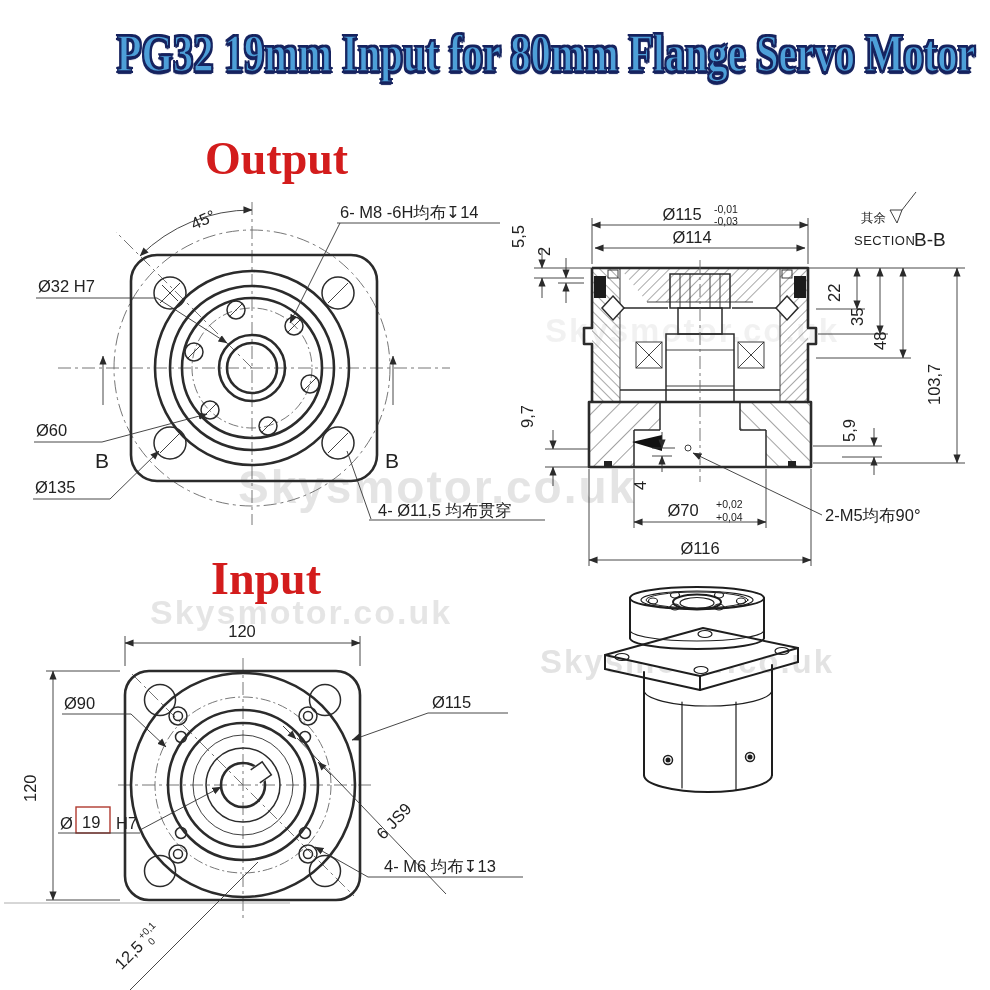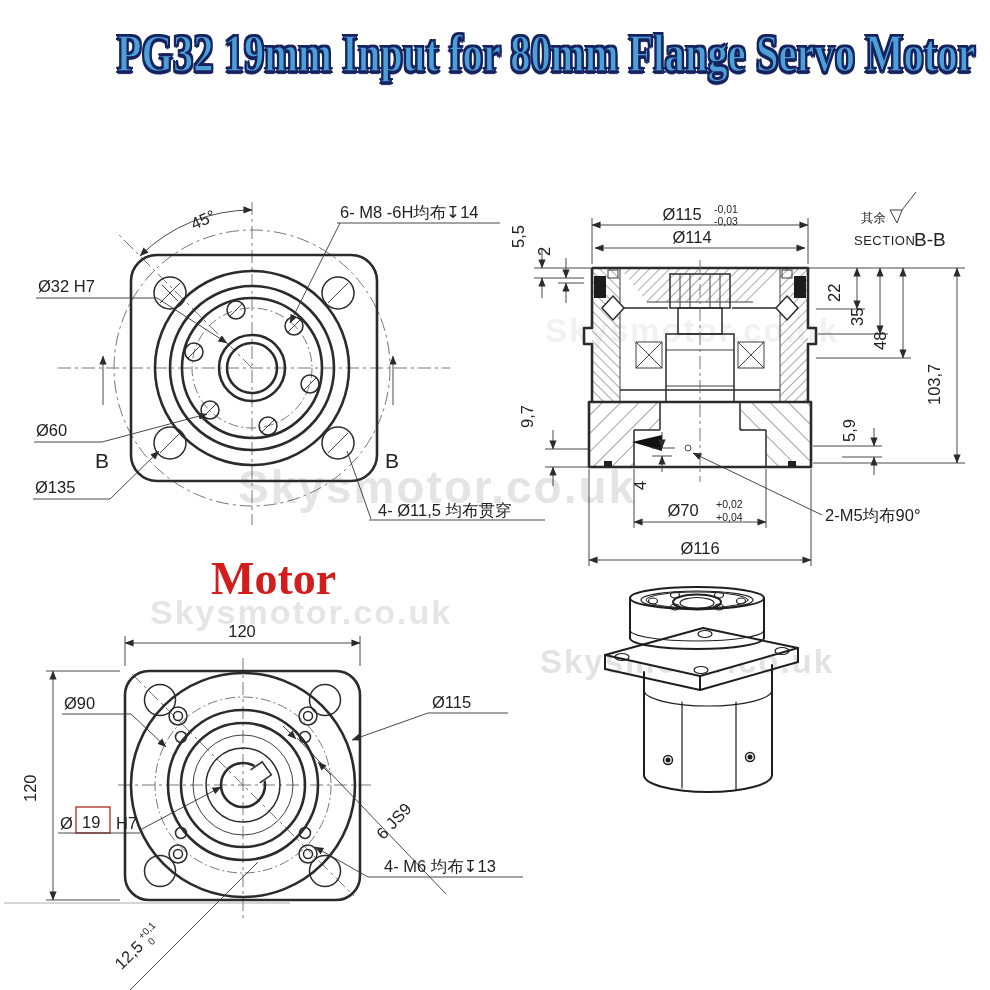--- a/index.html
+++ b/index.html
@@ -34,21 +34,22 @@
 
 <div class="stage">
 
   <div class="wm" style="left:238px;top:460px;font-size:46px;opacity:.40;">Skysmotor.co.uk</div>
   <div class="wm" style="left:150px;top:593px;font-size:34px;opacity:.38;">Skysmotor.co.uk</div>
   <div class="wm" style="left:540px;top:643px;font-size:33px;opacity:.42;">Skysmotor.co.uk</div>
   <div class="wm" style="left:545px;top:312px;font-size:33px;opacity:.20;">Skysmotor.co.uk</div>
 
   <div class="title">PG32 19mm Input for 80mm Flange Servo Motor</div>
 
-  <div class="view-label" style="left:211px;top:552px;">Motor</div>
+  <div class="view-label" style="left:205px;top:132px;">Output</div>
+  <div class="view-label" style="left:211px;top:552px;">Input</div>
 
   <svg style="left:0;top:190px;" width="570" height="390" viewBox="0 0 570 390">
     <defs>
       <marker id="aO" viewBox="0 0 10 10" refX="9.5" refY="5" markerWidth="10" markerHeight="10" orient="auto-start-reverse">
         <path d="M0,1 L10,5 L0,9 z" fill="#2b2b2b"></path>
       </marker>
     </defs>
 
     <g>
       <path class="s-cl" d="M58,178 H450"></path>

